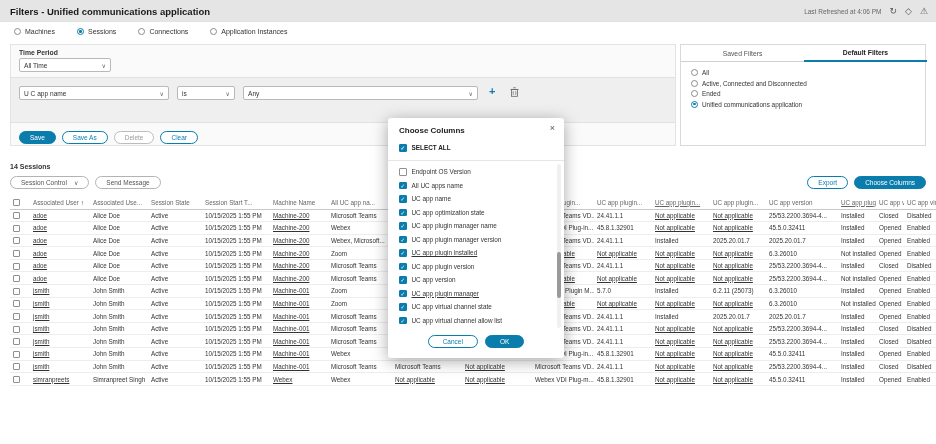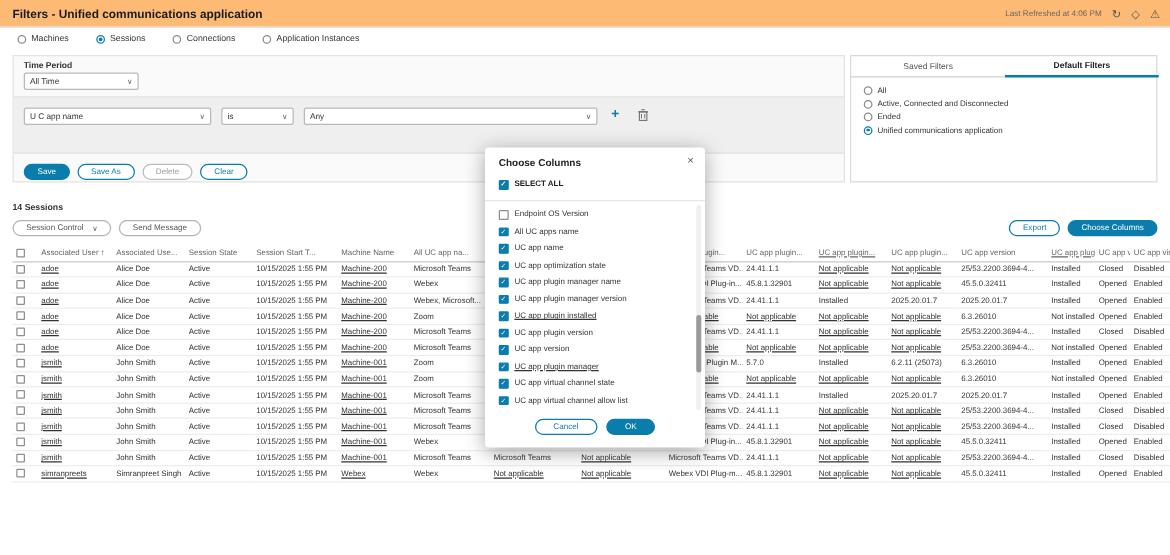--- a/index.html
+++ b/index.html
@@ -1,20 +1,20 @@
 <!DOCTYPE html>
 <html style="--accent: #0a7dad; --link: #0b76a8;"><head>
 <meta charset="utf-8">
 <style>
 :root{--accent:#0a7dad;--link:#0b76a8;}
 *{box-sizing:border-box;margin:0;padding:0;}
 body{width:936px;height:444px;position:relative;overflow:hidden;background:#fff;color:#333;
      font-family:"Liberation Sans",sans-serif;font-size:7px;}
 
-#topbar{position:absolute;left:0;top:0;width:936px;height:22px;border-bottom:1px solid #e2e2e2;background:#fdba74;}
+#topbar{position:absolute;left:0;top:0;width:936px;height:22px;border-bottom:1px solid #e2e2e2;background:#e5e5e5;}
 #page-title{position:absolute;left:10px;top:6px;font-size:9.5px;font-weight:bold;color:#1a1a1a;white-space:nowrap;}
 #top-right{position:absolute;right:8px;top:0;height:22px;display:flex;align-items:center;gap:8px;color:#666;font-size:6.5px;}
 .t-icon{font-size:9px;color:#555;cursor:pointer;line-height:1;}
 
 #view-row{position:absolute;left:14px;top:28px;display:flex;gap:22px;align-items:center;}
 .vopt,.sf-opt{display:flex;align-items:center;gap:4px;font-size:7px;color:#333;cursor:pointer;white-space:nowrap;}
 .radio{width:7px;height:7px;border:1px solid #8b8b8b;border-radius:50%;display:inline-block;position:relative;background:#fff;flex:none;}
 .radio.sel{border-color:var(--accent);}
 .radio.sel::after{content:"";position:absolute;left:1.2px;top:1.2px;right:1.2px;bottom:1.2px;border-radius:50%;background:var(--accent);}
 

